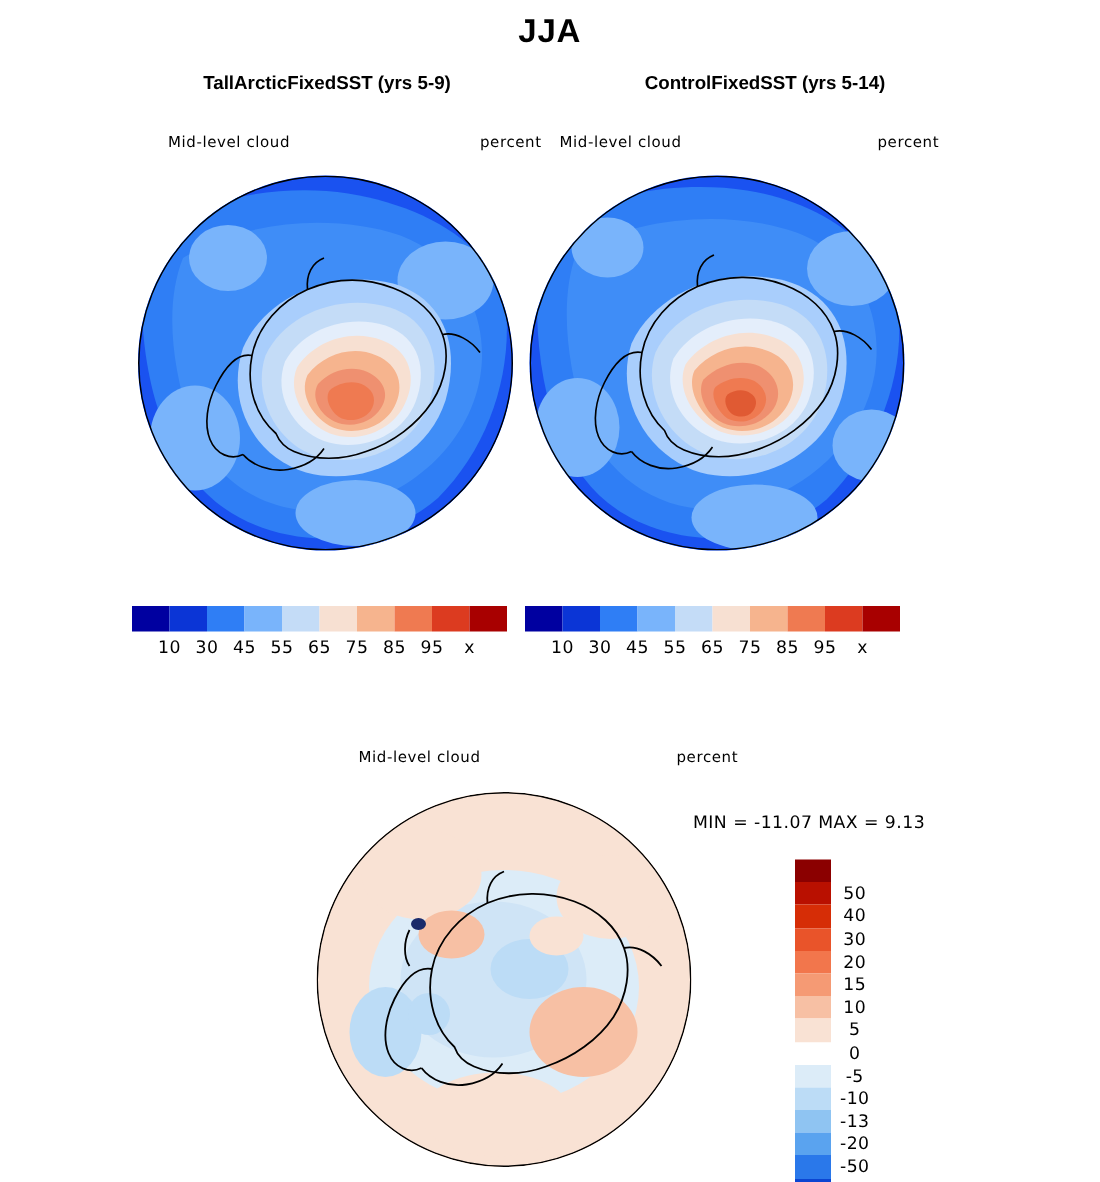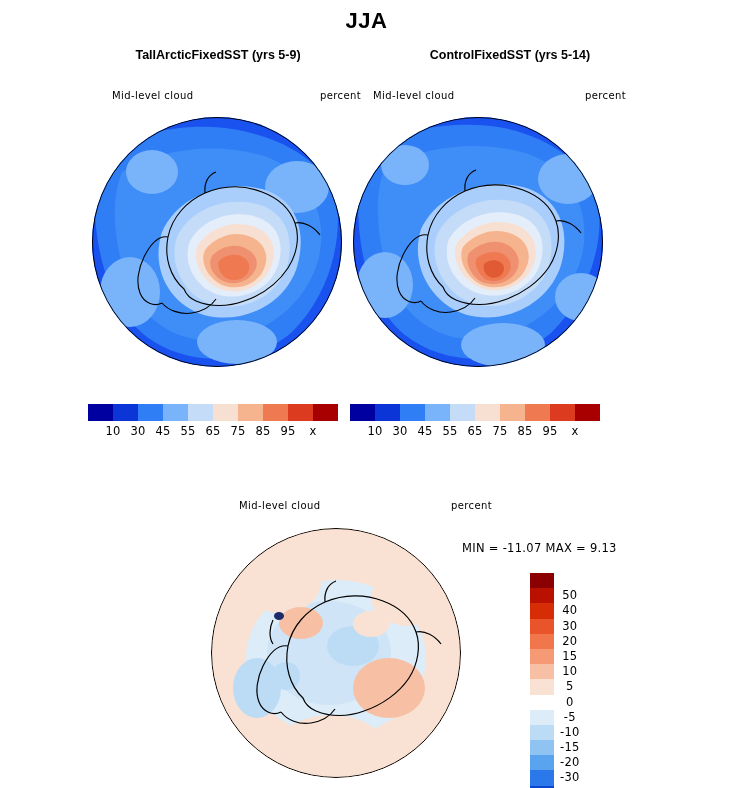--- a/index.html
+++ b/index.html
@@ -317,20 +317,20 @@
     <div class="lab">50</div>
     <div class="lab">40</div>
     <div class="lab">30</div>
     <div class="lab">20</div>
     <div class="lab">15</div>
     <div class="lab">10</div>
     <div class="lab">5</div>
     <div class="lab">0</div>
     <div class="lab">-5</div>
     <div class="lab">-10</div>
-    <div class="lab">-15</div>
+    <div class="lab">-13</div>
     <div class="lab">-20</div>
-    <div class="lab">-30</div>
+    <div class="lab">-50</div>
     <div class="lab">-40</div>
 
   </div>
 
 </div>
 
 </body></html>

